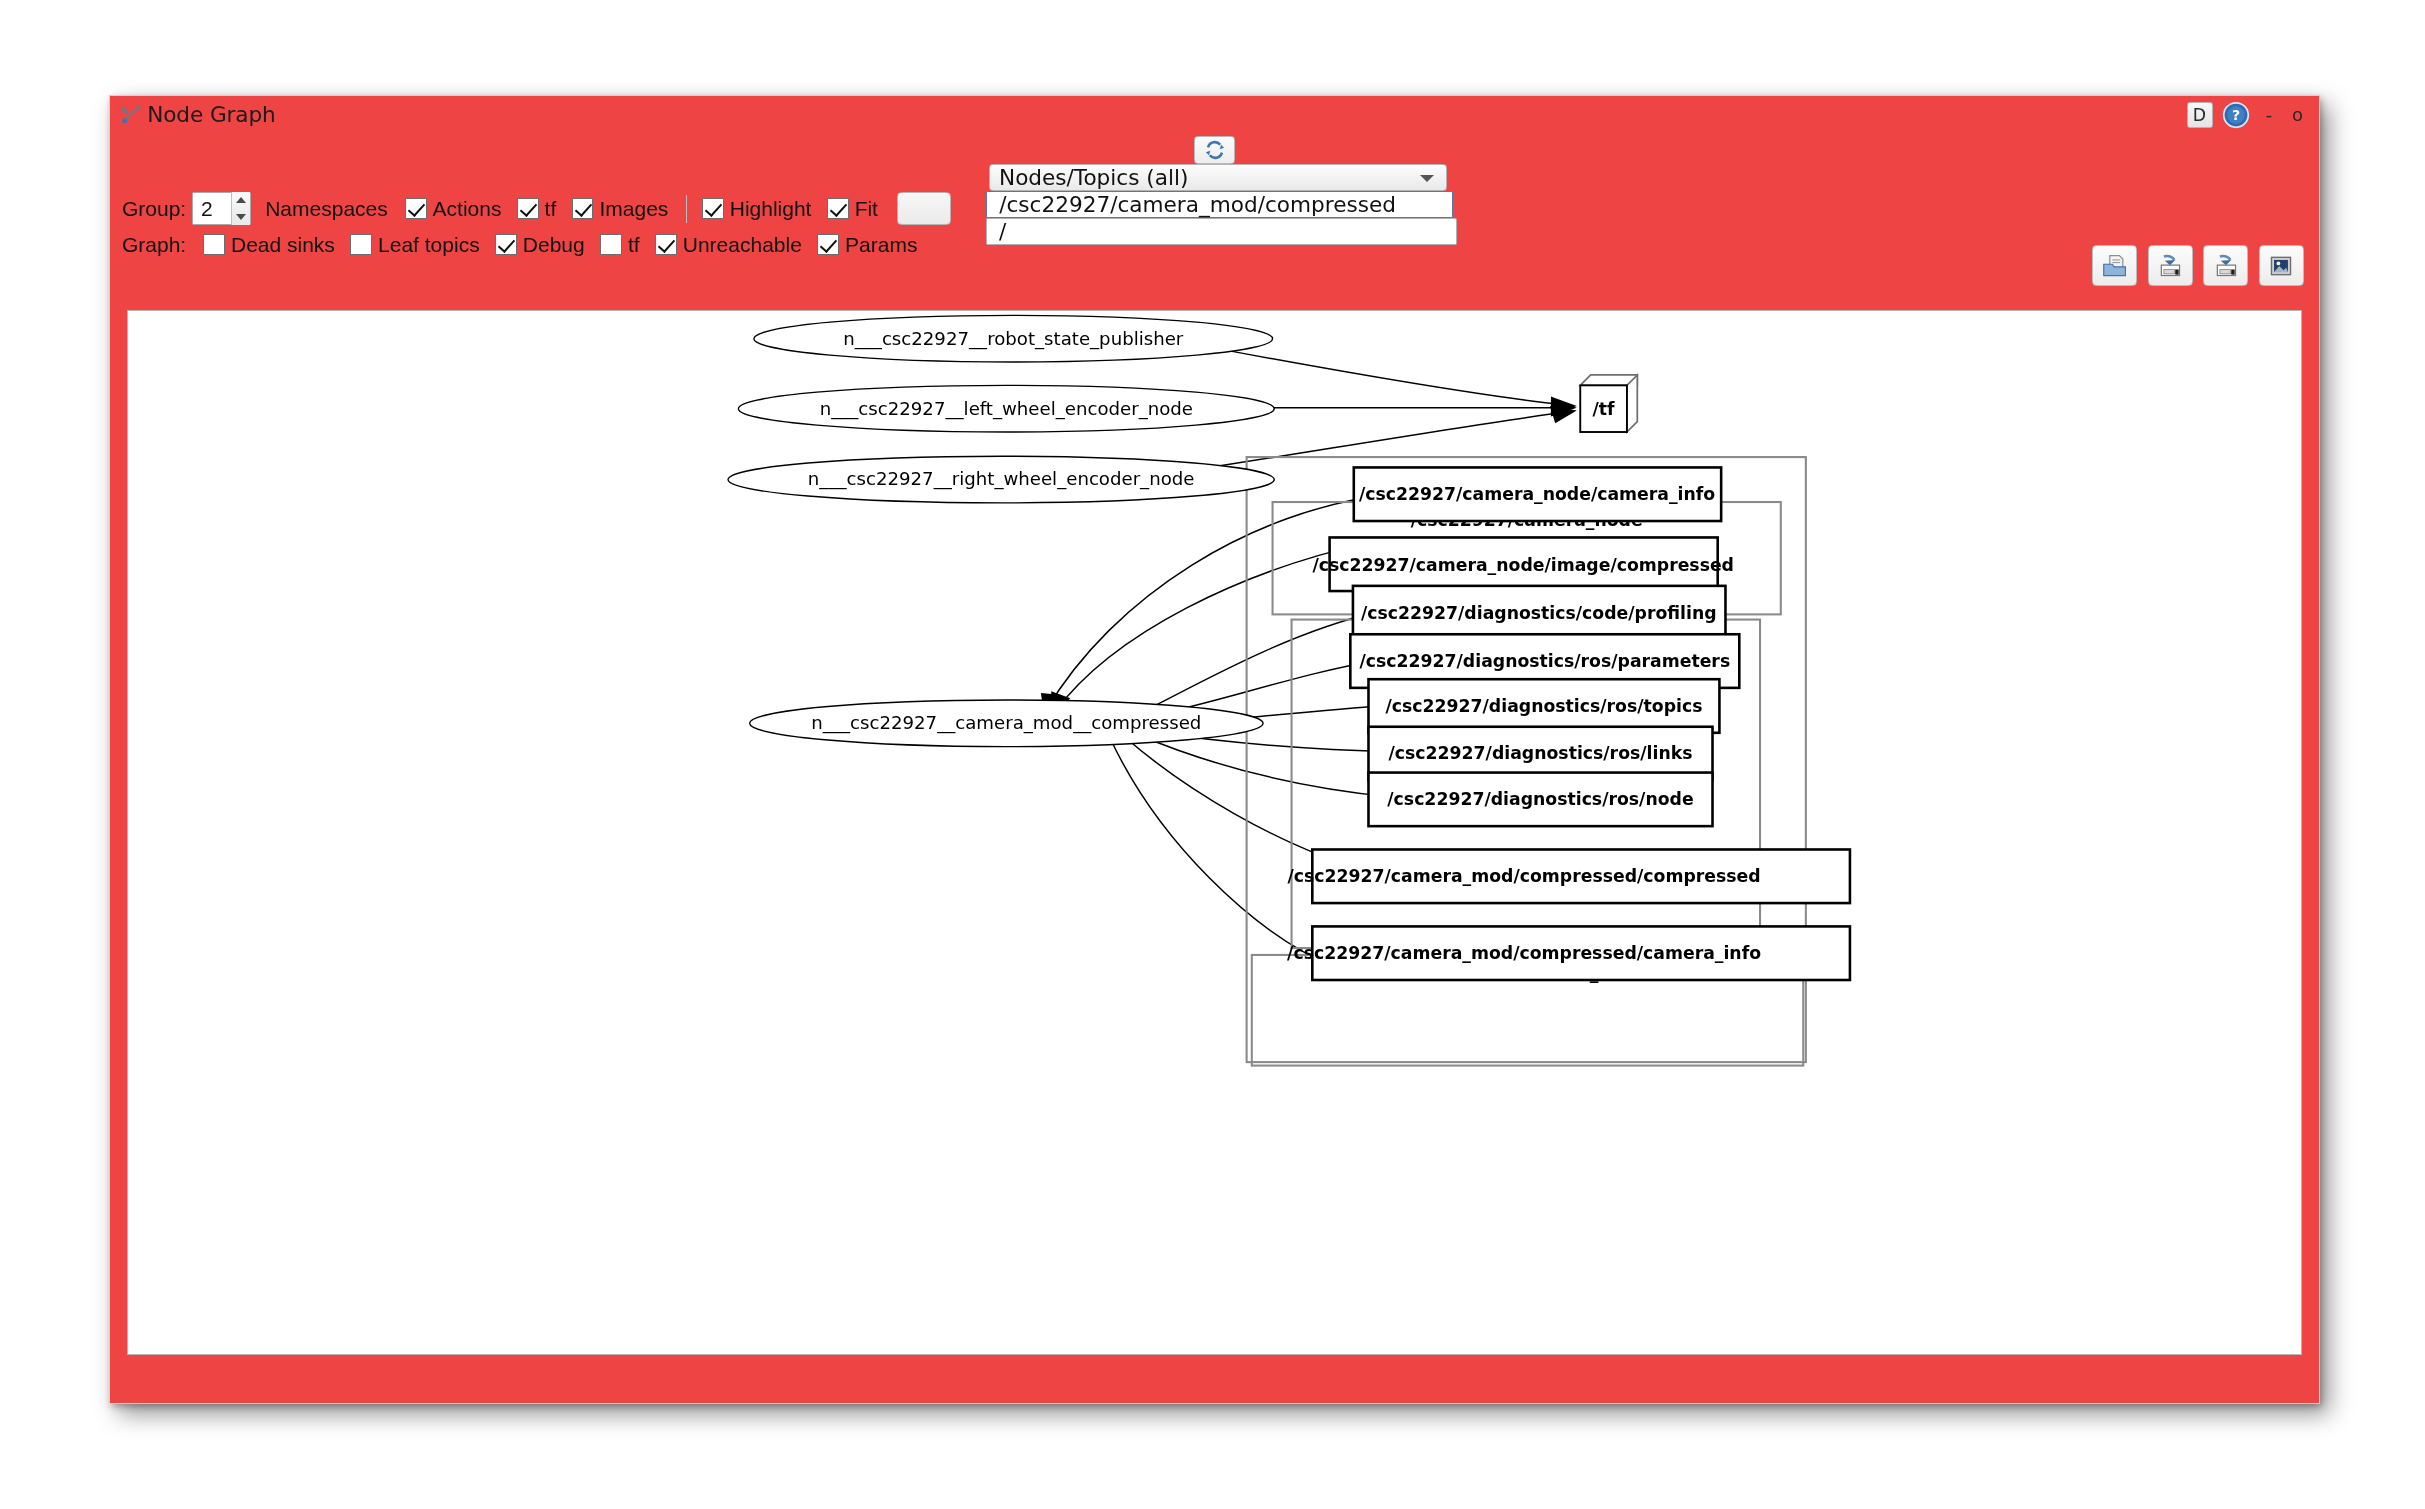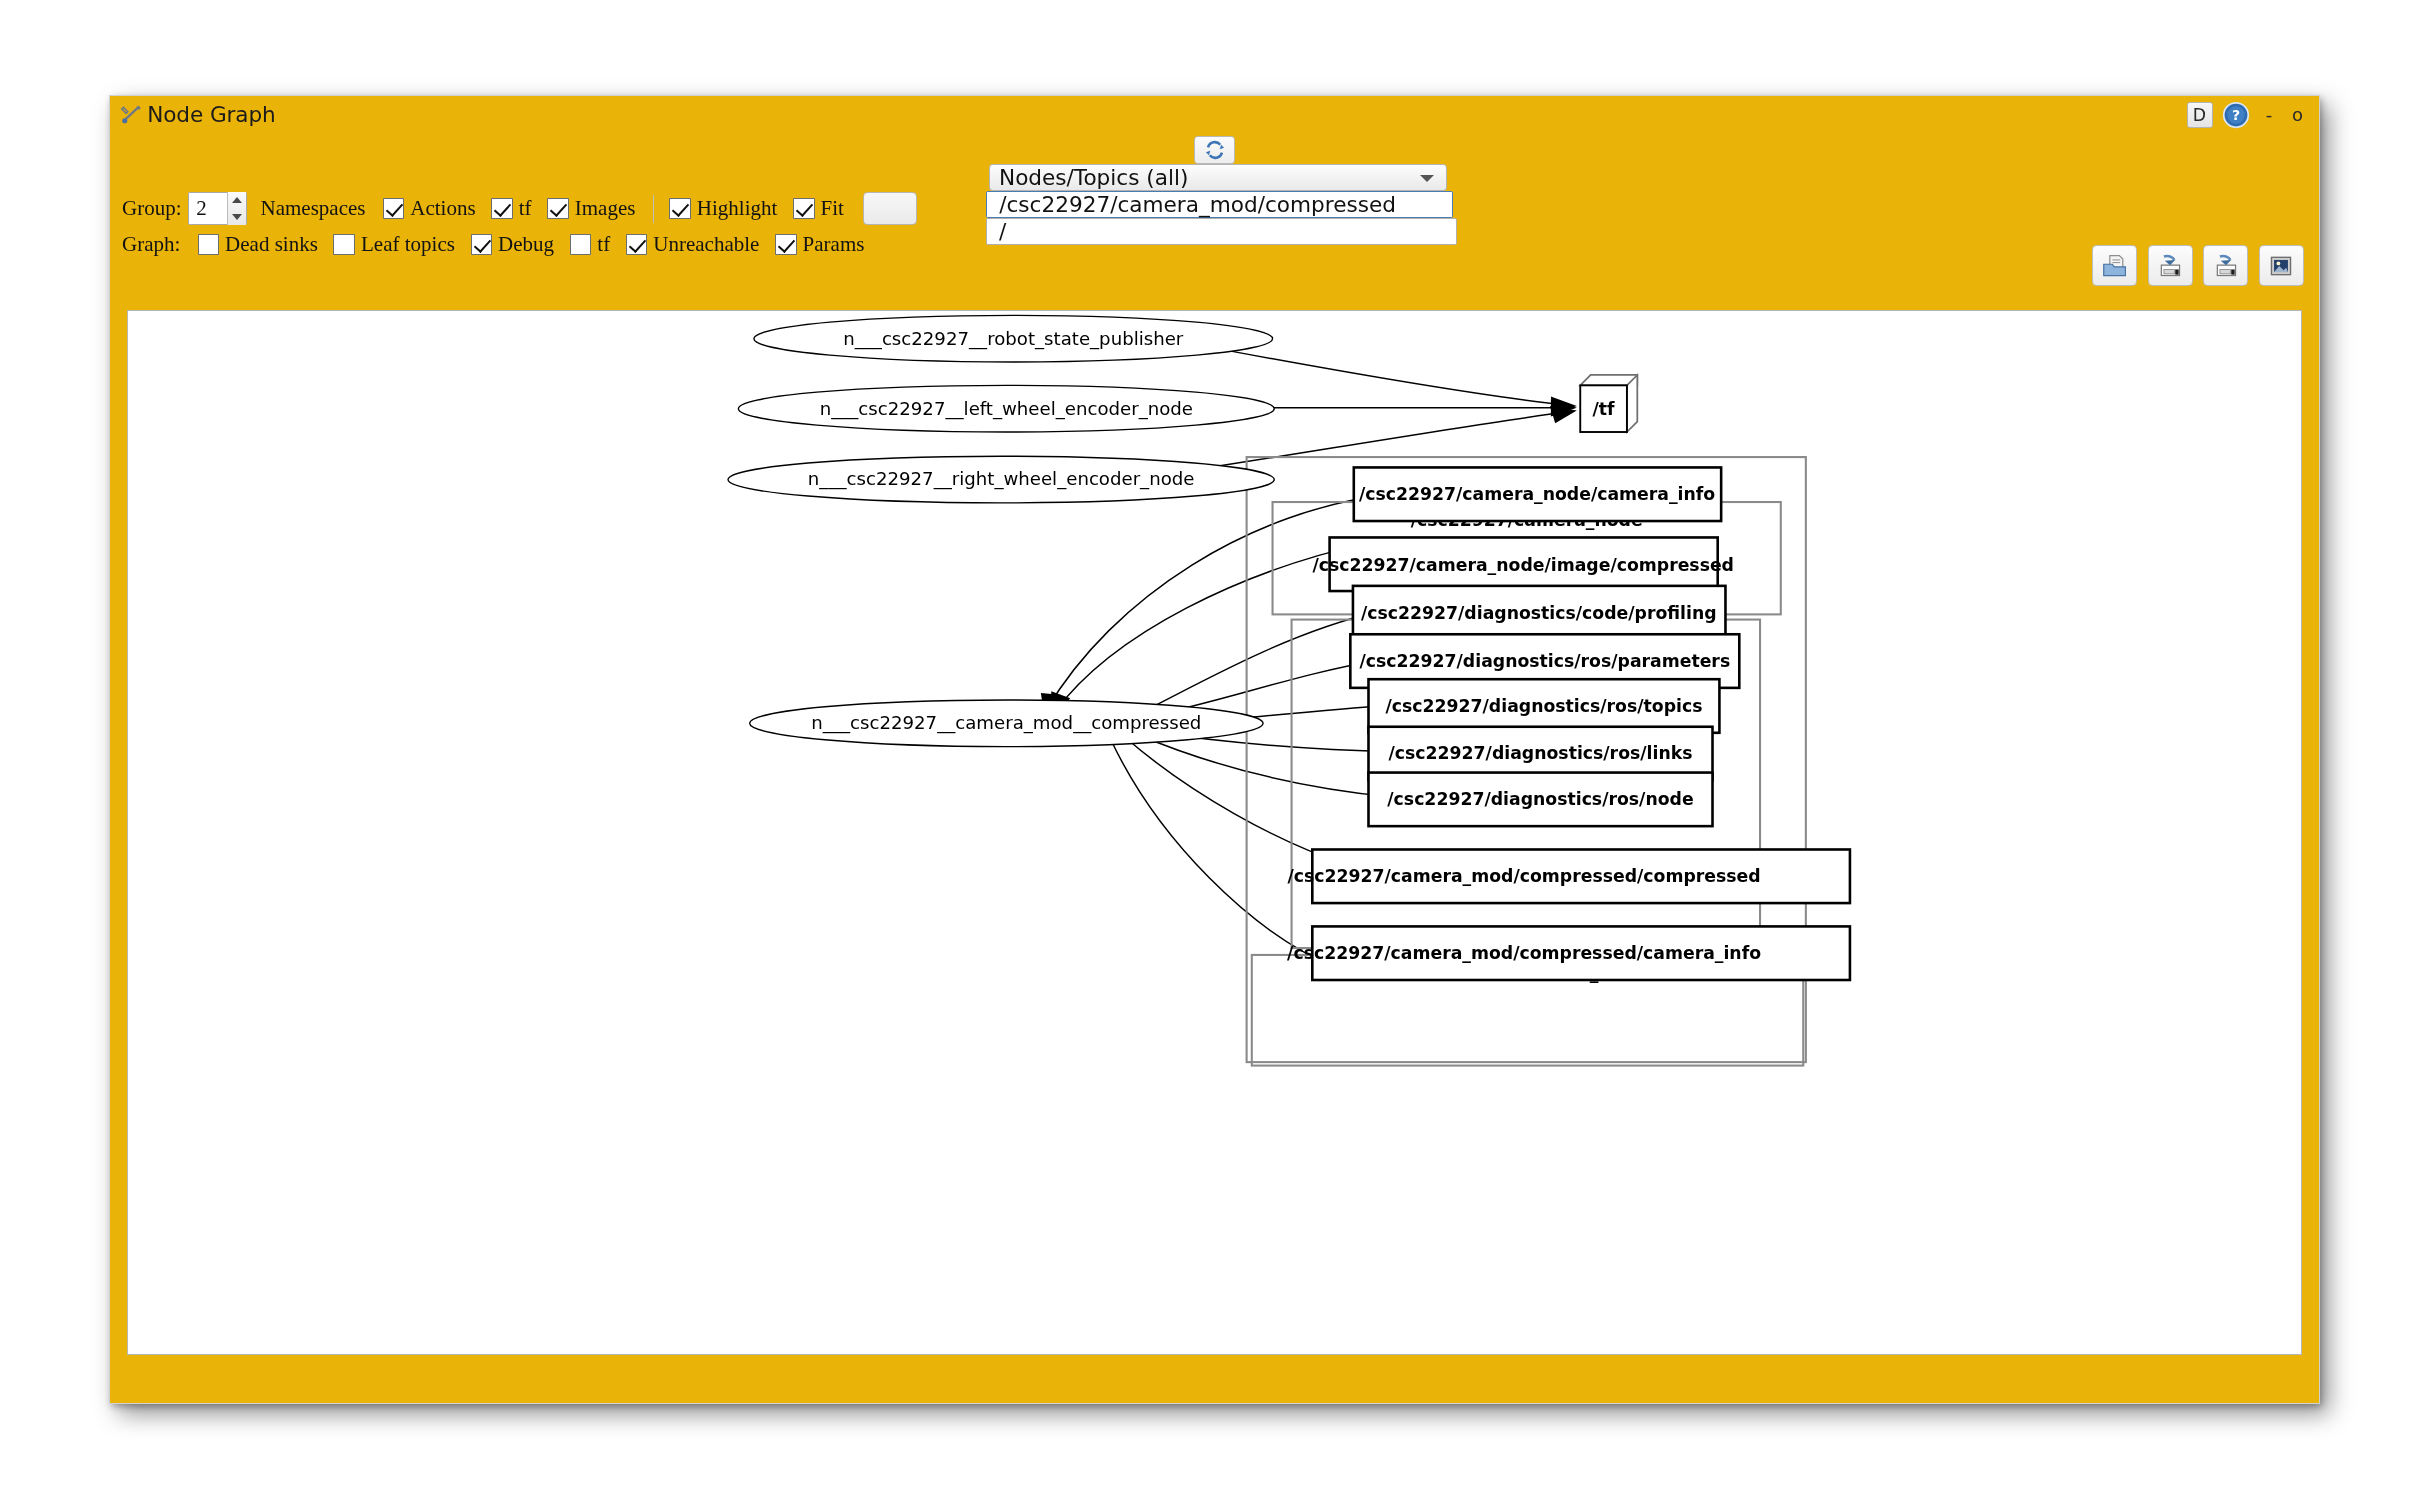--- a/index.html
+++ b/index.html
@@ -14,21 +14,21 @@
     position: relative;
     width: 2426px; height: 1509px;
     background: #ffffff;
   }
 
   
   #window {
     position: absolute;
     left: 109px; top: 95px;
     width: 2211px; height: 1309px;
-    background: #eab308;
+    background: #ef4444;
     border: 0.9px solid #d2d2d2;
     box-shadow: 8.6px 10.4px 22.5px rgba(0,0,0,0.42),
                 1.7px 2.6px 7px rgba(0,0,0,0.30);
   }
 
   
   #titlebar {
     position: absolute; left: 0; top: 0;
     width: 100%; height: 40px;
   }
@@ -111,21 +111,21 @@
     border: 0.9px solid #bdbdbd; border-radius: 4.3px;
     background: linear-gradient(#fcfcfc,#ececec);
     display: flex; align-items: center; justify-content: center;
   }
 
   
   .optrow {
     position: absolute; left: 12px;
     height: 35px; display: flex; align-items: center;
     font-size: 21px; color: #131313;
-    font-family: Liberation Serif, serif;
+    font-family: Liberation Sans, sans-serif;
   }
   #toolrow2 { top: 95px; }
   #toolrow3 { top: 131px; }
   .optlabel { margin-right: 6px; white-space: nowrap; }
   #spin {
     width: 59px; height: 33px;
     border: 0.9px solid #a9a9a9; background: #fff;
     display: flex; align-items: center;
     border-radius: 1.7px;
     position: relative; margin-right: 0;

